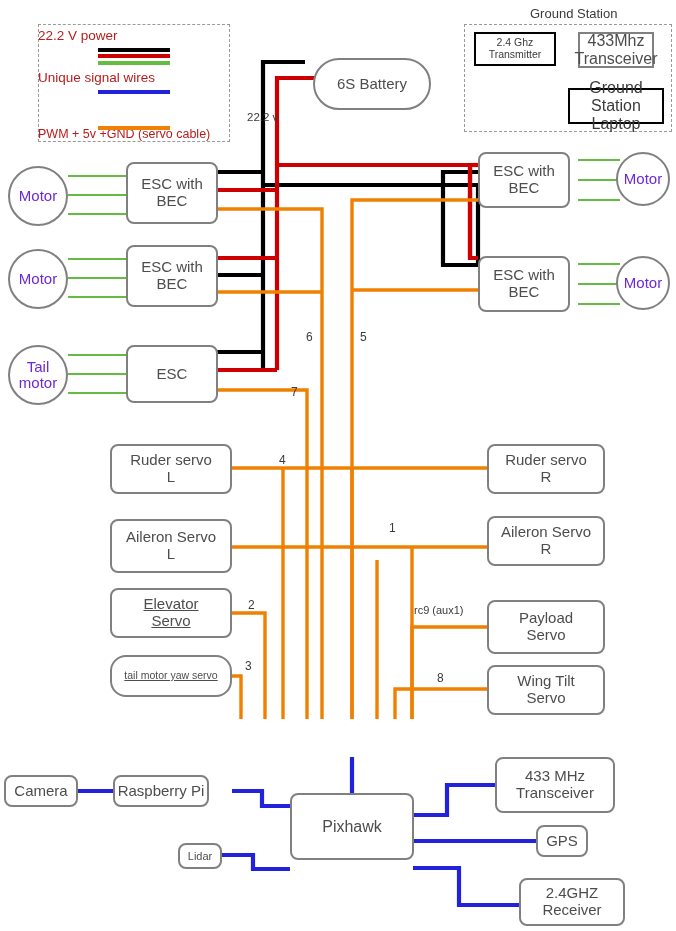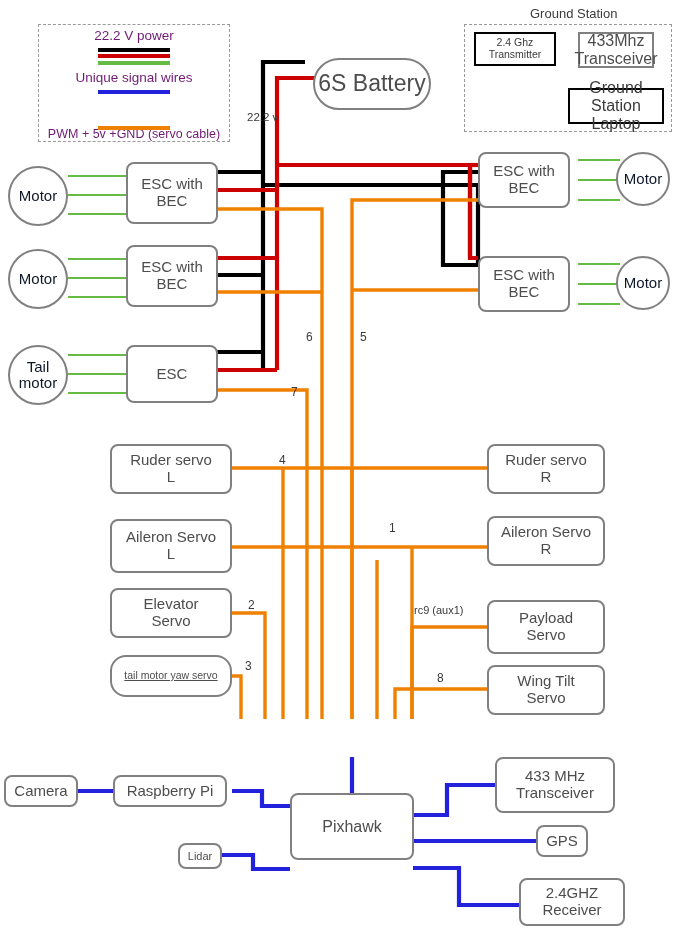--- a/index.html
+++ b/index.html
@@ -9,26 +9,26 @@
   .box{position:absolute;box-sizing:border-box;border:2px solid #808080;border-radius:8px;
        background:#ffffff;color:#4d4d4d;display:flex;align-items:center;justify-content:center;
        text-align:center;line-height:1.12;font-size:15px;}
   .box.sq{border-radius:0;border-color:#000000;color:#3a3a3a;}
   .box.gsq{border-radius:0;border-color:#808080;}
   .box.pill{border-radius:26px;}
   .box.vround{border-radius:16px;}
   .box.small{font-size:10.5px;}
   .box.sm12{font-size:16px;}
   .circ{position:absolute;box-sizing:border-box;border:2px solid #808080;border-radius:50%;
-        background:#ffffff;color:#0f172a;display:flex;align-items:center;justify-content:center;
+        background:#ffffff;color:#6d28d9;display:flex;align-items:center;justify-content:center;
         text-align:center;font-size:15px;line-height:1.1;}
   .lbl{position:absolute;color:#3a3a3a;font-size:11.5px;white-space:nowrap;}
   .lbl.n{font-size:12px;}
   .dash{position:absolute;box-sizing:border-box;border:1.5px dashed #9a9a9a;background:transparent;}
-  .legtitle{position:absolute;color:#701a75;font-size:13.5px;white-space:nowrap;text-align:center;}
+  .legtitle{position:absolute;color:#b91c1c;font-size:13.5px;white-space:nowrap;text-align:left;}
   .legbar{position:absolute;height:3.5px;border-radius:0;}
   .gstitle{position:absolute;color:#3a3a3a;font-size:13px;white-space:nowrap;}
 </style>
 </head>
 <body>
 
 <div id="canvas">
 
   <svg id="wires" viewBox="0 0 676 931">
     <g fill="none" stroke-linecap="butt">
@@ -146,21 +146,21 @@
 
   <div class="gstitle" style="left:530px;top:6px;">Ground Station</div>
   <div class="dash" style="left:464px;top:24px;width:208px;height:108px;"></div>
   <div class="box sq small" style="left:474px;top:32px;width:82px;height:34px;white-space:pre-line;">2.4 Ghz
 Transmitter</div>
   <div class="box gsq sm12" style="left:578px;top:32px;width:76px;height:36px;white-space:pre-line;">433Mhz
 Transceiver</div>
   <div class="box sq sm12" style="left:568px;top:88px;width:96px;height:36px;white-space:pre-line;">Ground Station
 Laptop</div>
 
-  <div class="box pill" style="left:313px;top:58px;width:118px;height:52px;font-size:23px;">6S Battery</div>
+  <div class="box pill" style="left:313px;top:58px;width:118px;height:52px;font-size:15px;">6S Battery</div>
   <div class="lbl" style="left:247px;top:111px;">22.2 v</div>
 
   <div class="circ" style="left:8px;top:166px;width:60px;height:60px;">Motor</div>
   <div class="box" style="left:126px;top:162px;width:92px;height:62px;white-space:pre-line;">ESC with
 BEC</div>
 
   <div class="circ" style="left:8px;top:249px;width:60px;height:60px;">Motor</div>
   <div class="box" style="left:126px;top:245px;width:92px;height:62px;white-space:pre-line;">ESC with
 BEC</div>
 
@@ -183,37 +183,37 @@
   <div class="lbl n" style="left:389px;top:521px;">1</div>
   <div class="lbl n" style="left:248px;top:598px;">2</div>
   <div class="lbl n" style="left:245px;top:659px;">3</div>
   <div class="lbl n" style="left:437px;top:671px;">8</div>
   <div class="lbl" style="left:414px;top:604px;font-size:11px;">rc9 (aux1)</div>
 
   <div class="box" style="left:110px;top:444px;width:122px;height:50px;white-space:pre-line;">Ruder servo
 L</div>
   <div class="box" style="left:110px;top:519px;width:122px;height:54px;white-space:pre-line;">Aileron Servo
 L</div>
-  <div class="box" style="left:110px;top:588px;width:122px;height:50px;white-space:pre-line;">Elevator
+  <div class="box" style="left:110px;top:588px;width:122px;height:50px;white-space:pre-line;text-decoration:underline;">Elevator
 Servo</div>
   <div class="box vround small" style="left:110px;top:655px;width:122px;height:42px;text-decoration:underline;">tail motor yaw servo</div>
 
   <div class="box" style="left:487px;top:444px;width:118px;height:50px;white-space:pre-line;">Ruder servo
 R</div>
   <div class="box" style="left:487px;top:516px;width:118px;height:50px;white-space:pre-line;">Aileron Servo
 R</div>
   <div class="box" style="left:487px;top:600px;width:118px;height:54px;white-space:pre-line;">Payload
 Servo</div>
   <div class="box" style="left:487px;top:665px;width:118px;height:50px;white-space:pre-line;">Wing Tilt
 Servo</div>
 
   <div class="box" style="left:290px;top:793px;width:124px;height:67px;font-size:16px;">Pixhawk</div>
 
   <div class="box" style="left:4px;top:775px;width:74px;height:32px;">Camera</div>
-  <div class="box" style="left:113px;top:775px;width:114px;height:32px;">Raspberry Pi</div>
+  <div class="box" style="left:113px;top:775px;width:96px;height:32px;">Raspberry Pi</div>
   <div class="box small" style="left:178px;top:843px;width:44px;height:26px;font-size:11px;">Lidar</div>
 
   <div class="box" style="left:495px;top:757px;width:120px;height:56px;white-space:pre-line;">433 MHz
 Transceiver</div>
   <div class="box" style="left:536px;top:825px;width:52px;height:32px;">GPS</div>
   <div class="box" style="left:519px;top:878px;width:106px;height:48px;white-space:pre-line;">2.4GHZ
 Receiver</div>
 
 </div>
 

